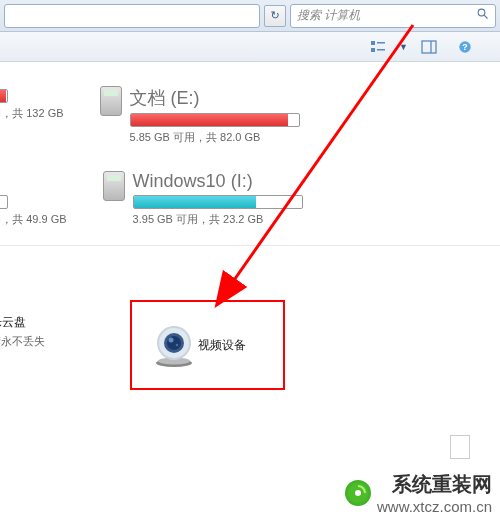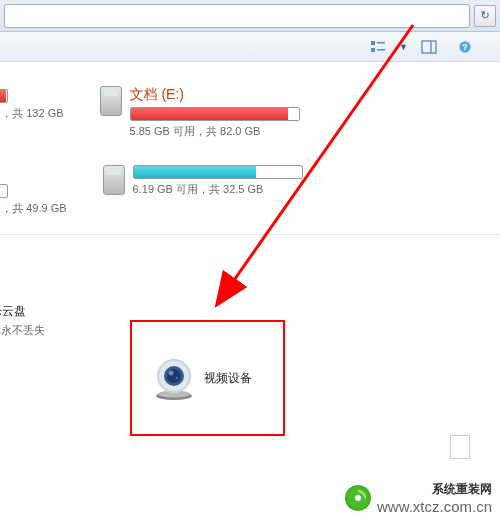--- a/index.html
+++ b/index.html
@@ -124,22 +124,22 @@
       border-radius: 1px;
     }
     
     .drive-info {
       flex: 1;
       display: flex;
       flex-direction: column;
       gap: 3px;
     }
     .drive-label {
-      color: #c2410c;
-      font-size: 14px;
+      color: #737373;
+      font-size: 18px;
     }
     .drive-bar {
       height: 14px;
       width: 170px;
       border: 1px solid #999;
       border-radius: 2px;
       background: #fff;
       position: relative;
       overflow: hidden;
     }
@@ -175,27 +175,27 @@
       flex-direction: column;
       gap: 3px;
     }
     .cloud-label { color: #222; }
     .cloud-sub { color: #666; font-size: 11px; }
     
     
     .video-device-box {
       position: absolute;
       left: 130px;
-      top: 320px;
+      top: 300px;
       width: 155px;
-      height: 116px;
+      height: 90px;
       border: 2px solid #ff0000;
       display: flex;
       align-items: center;
-      gap: 6px;
+      gap: 0;
       padding: 0 18px;
     }
     .webcam-icon {
       width: 48px;
       height: 48px;
       position: relative;
     }
     .webcam-icon svg { width: 48px; height: 48px; }
     .video-label { color: #222; }
     
@@ -223,21 +223,21 @@
       height: 26px;
       background: radial-gradient(#6bdb3a, #2a9a1a);
       border-radius: 50%;
       display: flex;
       align-items: center;
       justify-content: center;
       color: #fff;
       font-size: 12px;
     }
     .watermark-text {
-      font-size: 12px;
+      font-size: 20px;
       font-weight: bold;
       color: #333;
     }
     .watermark-block {
       display: flex;
       flex-direction: column;
       align-items: flex-end;
     }
     .watermark-sub { font-size: 15px; color: #666; }
     
@@ -256,20 +256,29 @@
       background: #fff;
     }
   </style>
 </head>
 <body>
 
 <div class="top-bar">
   <div class="top-bar-left"></div>
   <div class="refresh-btn">
     <span>↻</span>
+  </div>
+  <div class="search-box">
+    <span class="search-text">搜索 计算机</span>
+    <span class="search-icon">
+      <svg width="12" height="12" viewBox="0 0 16 16">
+          <circle cx="6" cy="6" r="4.5" fill="none" stroke="#5a7ca8" stroke-width="1.5"></circle>
+          <line x1="9.5" y1="9.5" x2="14" y2="14" stroke="#5a7ca8" stroke-width="1.5"></line>
+        </svg>
+    </span>
   </div>
 </div>
 
 <div class="toolbar">
   <div class="toolbar-btn">
     <svg viewBox="0 0 16 14">
         <rect x="1" y="1" width="4" height="4" fill="#5a8ac0"></rect>
         <rect x="7" y="2" width="8" height="1.5" fill="#5a8ac0"></rect>
         <rect x="1" y="8" width="4" height="4" fill="#5a8ac0"></rect>
         <rect x="7" y="9" width="8" height="1.5" fill="#5a8ac0"></rect>
@@ -322,24 +331,25 @@
         <div class="drive-bar">
           
         </div>
         <span class="drive-stats">3 可用，共 49.9 GB</span>
       </div>
     </div>
 
     <div class="drive-item">
       <div class="drive-icon"></div>
       <div class="drive-info">
+        <span class="drive-label">Windows10 (I:)</span>
         <div class="drive-bar">
           <div class="drive-bar-fill cyan" style="width:73%"></div>
         </div>
-        <span class="drive-stats">6.19 GB 可用，共 32.5 GB</span>
+        <span class="drive-stats">3.95 GB 可用，共 23.2 GB</span>
       </div>
     </div>
   </div>
 
   <div class="divider"></div>
 
   <div class="cloud-section">
     <div class="cloud-left">
       <span class="cloud-label">乐云盘</span>
       <span class="cloud-sub">簿永不丢失</span>

